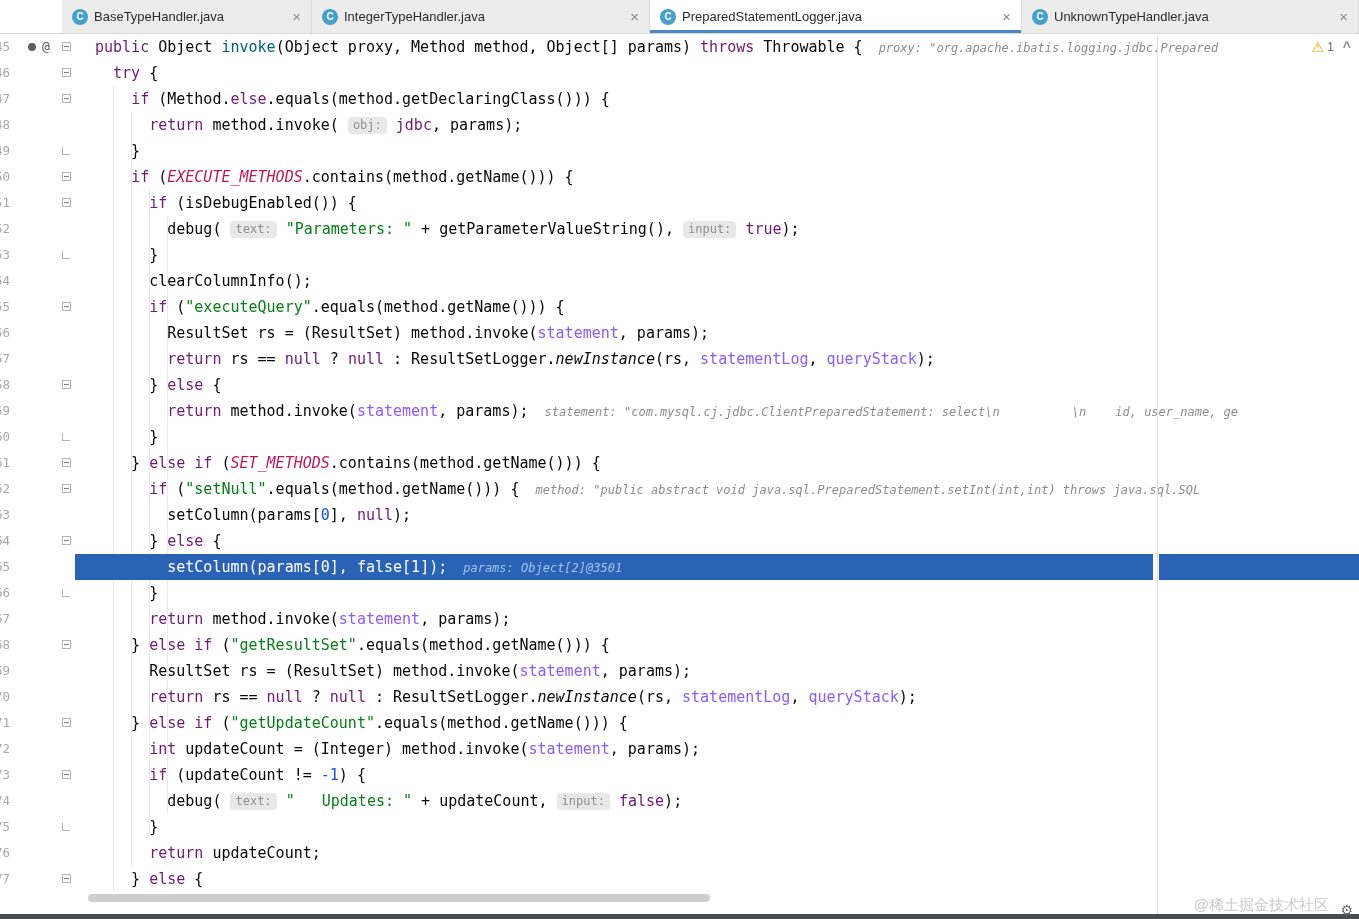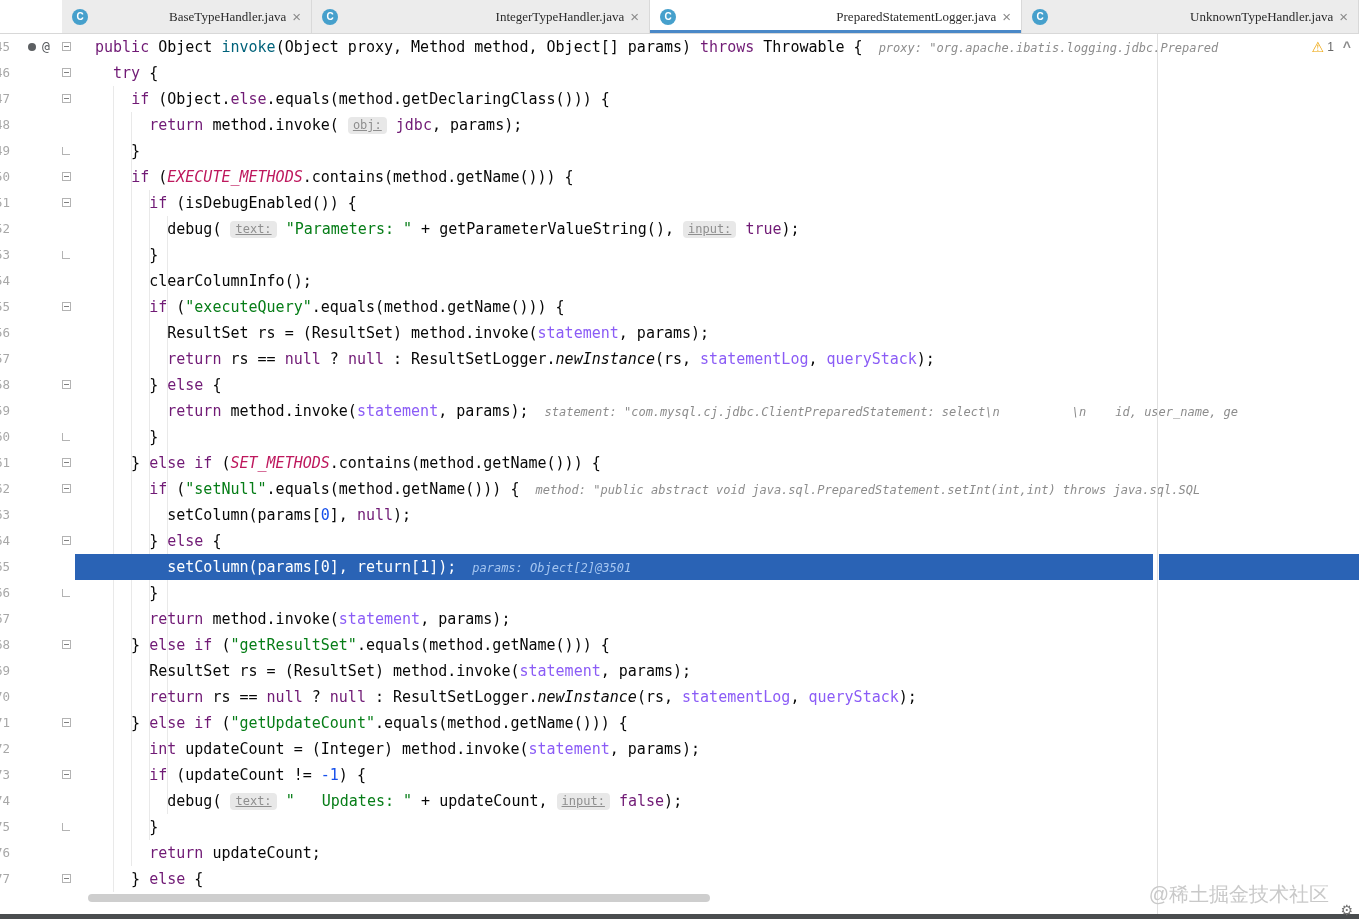--- a/index.html
+++ b/index.html
@@ -11,21 +11,21 @@
           padding-left:62px;background:#fff;border-bottom:1px solid #d8d8d8;box-sizing:border-box;}
   .tab{display:flex;align-items:center;padding:0 10px;background:#ececec;
        border-right:1px solid #d9d9d9;font-size:13px;color:#2b2b2b;box-sizing:border-box;height:100%;}
   .tab:nth-child(1){width:250px}
   .tab:nth-child(2){width:338px}
   .tab:nth-child(3){width:372px}
   .tab:nth-child(4){flex:1}
   .tab.active{background:#fff;box-shadow:inset 0 -3px 0 #4a88c7;}
   .cicon{width:16px;height:16px;border-radius:50%;background:#46a0cc;color:#fff;font-size:10px;
          font-weight:bold;display:flex;align-items:center;justify-content:center;margin-right:6px;flex:none;}
-  .tlabel{flex:1;text-align:right;white-space:nowrap;overflow:hidden;font-family:Liberation Serif, serif;}
+  .tlabel{flex:1;text-align:left;white-space:nowrap;overflow:hidden;}
   .tclose{color:#8a8a8a;font-size:15px;margin-left:6px;flex:none;}
 
   
   .editor{position:absolute;top:34px;left:0;right:0;bottom:0;background:#fff;overflow:hidden;}
   #rows{position:absolute;top:0;left:0;right:0;z-index:1;}
   .row{position:relative;height:26px;line-height:26px;white-space:pre;}
   .code{position:absolute;left:75px;right:0;top:0;bottom:0;padding-left:20px;overflow:hidden;
         font-family:"DejaVu Sans Mono","Liberation Mono",monospace;font-size:15px;color:#070707;}
   .row.hl .code{background:#2a63b5;}
   .row.hl .code .seg{color:#fff !important;}
@@ -34,21 +34,21 @@
   .seg{white-space:pre;}
   .t-p{color:#070707}
   .t-k{color:#701a75}
   .t-s{color:#067d17}
   .t-n{color:#1750eb}
   .t-f{color:#8b5cf6}
   .t-sf{color:#be185d;font-style:italic}
   .t-d{color:#00627a}
   .t-sm{color:#070707;font-style:italic}
   .chip{display:inline-block;background:#e8e8e8;color:#8f8f8f;border-radius:4px;padding:0 5px;
-        font-size:12px;line-height:17px;vertical-align:1px;text-decoration:underline;}
+        font-size:12px;line-height:17px;vertical-align:1px;}
   .hint{color:#8c8c8c;font-style:italic;font-size:12px;margin-left:16px;white-space:pre;}
 
   
   .ln{position:absolute;left:-14px;width:24px;top:0;height:26px;text-align:right;
       font-family:"DejaVu Sans Mono","Liberation Mono",monospace;font-size:12.5px;color:#a8a8a8;}
   .gdot{position:absolute;left:28px;top:9px;width:8px;height:8px;border-radius:50%;background:#5c5f62;}
   .gat{position:absolute;left:42px;top:0;font-family:"DejaVu Sans Mono",monospace;font-size:13px;color:#55585b;}
   .fold.start{position:absolute;left:62px;top:8px;width:9px;height:9px;border:1px solid #b3b3b3;
               background:#fff;box-sizing:border-box;}
   .fold.start::after{content:"";position:absolute;left:1px;right:1px;top:3px;height:1px;background:#808080;}
@@ -64,21 +64,21 @@
   .margin-guide{position:absolute;left:1157px;top:0;bottom:0;width:1px;background:#e0e0e0;z-index:2;}
   .notch{position:absolute;left:1153px;top:0;bottom:0;width:6px;background:#fff;z-index:3;}
 
   
   .inspect{position:absolute;top:5px;right:8px;display:flex;align-items:center;gap:3px;z-index:6;}
   .wicon{color:#eda200;font-size:14px;}
   .wcount{color:#666;font-size:12px;}
   .wchev{color:#8b8b8b;font-size:14px;font-weight:bold;margin-left:6px;}
   .hscroll{position:absolute;left:88px;bottom:17px;width:622px;height:8px;border-radius:4px;
            background:#c6c6c6;opacity:.85;z-index:4;}
-  .watermark{position:absolute;right:30px;bottom:11px;color:#c9c9c9;font-size:20px;z-index:4;}
+  .watermark{position:absolute;right:30px;bottom:4px;color:#c9c9c9;font-size:15px;z-index:4;}
   .gear{position:absolute;right:6px;bottom:1px;color:#737373;font-size:14px;z-index:5;}
   .bottomstrip{position:absolute;left:0;right:0;bottom:0;height:5px;background:#4a4d4f;z-index:3;}
 </style>
 </head>
 <body>
 
 <div class="app">
   <div class="tabbar" id="tabbar">
       <div class="tab">
         <span class="cicon">C</span>
@@ -104,39 +104,39 @@
 
   <div class="editor">
     <div class="indent-guide g1"></div>
     <div class="indent-guide g2"></div>
     <div class="indent-guide g3"></div>
     <div class="indent-guide g4"></div>
 
     <div id="rows">
         <div class="row"><span class="ln">45</span><span class="gdot"></span><span class="gat">@</span><span class="fold start"></span><span class="code"><span class="seg t-k">public</span><span class="seg t-p"> Object </span><span class="seg t-d">invoke</span><span class="seg t-p">(Object proxy, Method method, Object[] params) </span><span class="seg t-k">throws</span><span class="seg t-p"> Throwable {</span><span class="hint">proxy: "org.apache.ibatis.logging.jdbc.Prepared</span></span></div>
         <div class="row"><span class="ln">46</span><span class="fold start"></span><span class="code"><span class="seg t-p">  </span><span class="seg t-k">try</span><span class="seg t-p"> {</span></span></div>
-        <div class="row"><span class="ln">47</span><span class="fold start"></span><span class="code"><span class="seg t-p">    </span><span class="seg t-k">if</span><span class="seg t-p"> (Object.</span><span class="seg t-k">else</span><span class="seg t-p">.equals(method.getDeclaringClass())) {</span></span></div>
+        <div class="row"><span class="ln">47</span><span class="fold start"></span><span class="code"><span class="seg t-p">    </span><span class="seg t-k">if</span><span class="seg t-p"> (Method.</span><span class="seg t-k">else</span><span class="seg t-p">.equals(method.getDeclaringClass())) {</span></span></div>
         <div class="row"><span class="ln">48</span><span class="code"><span class="seg t-p">      </span><span class="seg t-k">return</span><span class="seg t-p"> method.invoke( </span><span class="seg chip">obj:</span><span class="seg t-p"> </span><span class="seg t-k">jdbc</span><span class="seg t-p">, params);</span></span></div>
         <div class="row"><span class="ln">49</span><span class="fold end"></span><span class="code"><span class="seg t-p">    }</span></span></div>
         <div class="row"><span class="ln">50</span><span class="fold start"></span><span class="code"><span class="seg t-p">    </span><span class="seg t-k">if</span><span class="seg t-p"> (</span><span class="seg t-sf">EXECUTE_METHODS</span><span class="seg t-p">.contains(method.getName())) {</span></span></div>
         <div class="row"><span class="ln">51</span><span class="fold start"></span><span class="code"><span class="seg t-p">      </span><span class="seg t-k">if</span><span class="seg t-p"> (isDebugEnabled()) {</span></span></div>
         <div class="row"><span class="ln">52</span><span class="code"><span class="seg t-p">        debug( </span><span class="seg chip">text:</span><span class="seg t-p"> </span><span class="seg t-s">"Parameters: "</span><span class="seg t-p"> + getParameterValueString(), </span><span class="seg chip">input:</span><span class="seg t-p"> </span><span class="seg t-k">true</span><span class="seg t-p">);</span></span></div>
         <div class="row"><span class="ln">53</span><span class="fold end"></span><span class="code"><span class="seg t-p">      }</span></span></div>
         <div class="row"><span class="ln">54</span><span class="code"><span class="seg t-p">      clearColumnInfo();</span></span></div>
         <div class="row"><span class="ln">55</span><span class="fold start"></span><span class="code"><span class="seg t-p">      </span><span class="seg t-k">if</span><span class="seg t-p"> (</span><span class="seg t-s">"executeQuery"</span><span class="seg t-p">.equals(method.getName())) {</span></span></div>
         <div class="row"><span class="ln">56</span><span class="code"><span class="seg t-p">        ResultSet rs = (ResultSet) method.invoke(</span><span class="seg t-f">statement</span><span class="seg t-p">, params);</span></span></div>
         <div class="row"><span class="ln">57</span><span class="code"><span class="seg t-p">        </span><span class="seg t-k">return</span><span class="seg t-p"> rs == </span><span class="seg t-k">null</span><span class="seg t-p"> ? </span><span class="seg t-k">null</span><span class="seg t-p"> : ResultSetLogger.</span><span class="seg t-sm">newInstance</span><span class="seg t-p">(rs, </span><span class="seg t-f">statementLog</span><span class="seg t-p">, </span><span class="seg t-f">queryStack</span><span class="seg t-p">);</span></span></div>
         <div class="row"><span class="ln">58</span><span class="fold start"></span><span class="code"><span class="seg t-p">      } </span><span class="seg t-k">else</span><span class="seg t-p"> {</span></span></div>
         <div class="row"><span class="ln">59</span><span class="code"><span class="seg t-p">        </span><span class="seg t-k">return</span><span class="seg t-p"> method.invoke(</span><span class="seg t-f">statement</span><span class="seg t-p">, params);</span><span class="hint">statement: "com.mysql.cj.jdbc.ClientPreparedStatement: select\n          \n    id, user_name, ge</span></span></div>
         <div class="row"><span class="ln">60</span><span class="fold end"></span><span class="code"><span class="seg t-p">      }</span></span></div>
         <div class="row"><span class="ln">61</span><span class="fold start"></span><span class="code"><span class="seg t-p">    } </span><span class="seg t-k">else</span><span class="seg t-p"> </span><span class="seg t-k">if</span><span class="seg t-p"> (</span><span class="seg t-sf">SET_METHODS</span><span class="seg t-p">.contains(method.getName())) {</span></span></div>
         <div class="row"><span class="ln">62</span><span class="fold start"></span><span class="code"><span class="seg t-p">      </span><span class="seg t-k">if</span><span class="seg t-p"> (</span><span class="seg t-s">"setNull"</span><span class="seg t-p">.equals(method.getName())) {</span><span class="hint">method: "public abstract void java.sql.PreparedStatement.setInt(int,int) throws java.sql.SQL</span></span></div>
         <div class="row"><span class="ln">63</span><span class="code"><span class="seg t-p">        setColumn(params[</span><span class="seg t-n">0</span><span class="seg t-p">], </span><span class="seg t-k">null</span><span class="seg t-p">);</span></span></div>
         <div class="row"><span class="ln">64</span><span class="fold start"></span><span class="code"><span class="seg t-p">      } </span><span class="seg t-k">else</span><span class="seg t-p"> {</span></span></div>
-        <div class="row hl"><span class="ln">65</span><span class="code"><span class="seg t-p">        setColumn(params[</span><span class="seg t-n">0</span><span class="seg t-p">], return[</span><span class="seg t-n">1</span><span class="seg t-p">]);</span><span class="hint">params: Object[2]@3501</span></span><span class="notch"></span></div>
+        <div class="row hl"><span class="ln">65</span><span class="code"><span class="seg t-p">        setColumn(params[</span><span class="seg t-n">0</span><span class="seg t-p">], false[</span><span class="seg t-n">1</span><span class="seg t-p">]);</span><span class="hint">params: Object[2]@3501</span></span><span class="notch"></span></div>
         <div class="row"><span class="ln">66</span><span class="fold end"></span><span class="code"><span class="seg t-p">      }</span></span></div>
         <div class="row"><span class="ln">67</span><span class="code"><span class="seg t-p">      </span><span class="seg t-k">return</span><span class="seg t-p"> method.invoke(</span><span class="seg t-f">statement</span><span class="seg t-p">, params);</span></span></div>
         <div class="row"><span class="ln">68</span><span class="fold start"></span><span class="code"><span class="seg t-p">    } </span><span class="seg t-k">else</span><span class="seg t-p"> </span><span class="seg t-k">if</span><span class="seg t-p"> (</span><span class="seg t-s">"getResultSet"</span><span class="seg t-p">.equals(method.getName())) {</span></span></div>
         <div class="row"><span class="ln">69</span><span class="code"><span class="seg t-p">      ResultSet rs = (ResultSet) method.invoke(</span><span class="seg t-f">statement</span><span class="seg t-p">, params);</span></span></div>
         <div class="row"><span class="ln">70</span><span class="code"><span class="seg t-p">      </span><span class="seg t-k">return</span><span class="seg t-p"> rs == </span><span class="seg t-k">null</span><span class="seg t-p"> ? </span><span class="seg t-k">null</span><span class="seg t-p"> : ResultSetLogger.</span><span class="seg t-sm">newInstance</span><span class="seg t-p">(rs, </span><span class="seg t-f">statementLog</span><span class="seg t-p">, </span><span class="seg t-f">queryStack</span><span class="seg t-p">);</span></span></div>
         <div class="row"><span class="ln">71</span><span class="fold start"></span><span class="code"><span class="seg t-p">    } </span><span class="seg t-k">else</span><span class="seg t-p"> </span><span class="seg t-k">if</span><span class="seg t-p"> (</span><span class="seg t-s">"getUpdateCount"</span><span class="seg t-p">.equals(method.getName())) {</span></span></div>
         <div class="row"><span class="ln">72</span><span class="code"><span class="seg t-p">      </span><span class="seg t-k">int</span><span class="seg t-p"> updateCount = (Integer) method.invoke(</span><span class="seg t-f">statement</span><span class="seg t-p">, params);</span></span></div>
         <div class="row"><span class="ln">73</span><span class="fold start"></span><span class="code"><span class="seg t-p">      </span><span class="seg t-k">if</span><span class="seg t-p"> (updateCount != </span><span class="seg t-n">-1</span><span class="seg t-p">) {</span></span></div>
         <div class="row"><span class="ln">74</span><span class="code"><span class="seg t-p">        debug( </span><span class="seg chip">text:</span><span class="seg t-p"> </span><span class="seg t-s">"   Updates: "</span><span class="seg t-p"> + updateCount, </span><span class="seg chip">input:</span><span class="seg t-p"> </span><span class="seg t-k">false</span><span class="seg t-p">);</span></span></div>
         <div class="row"><span class="ln">75</span><span class="fold end"></span><span class="code"><span class="seg t-p">      }</span></span></div>

